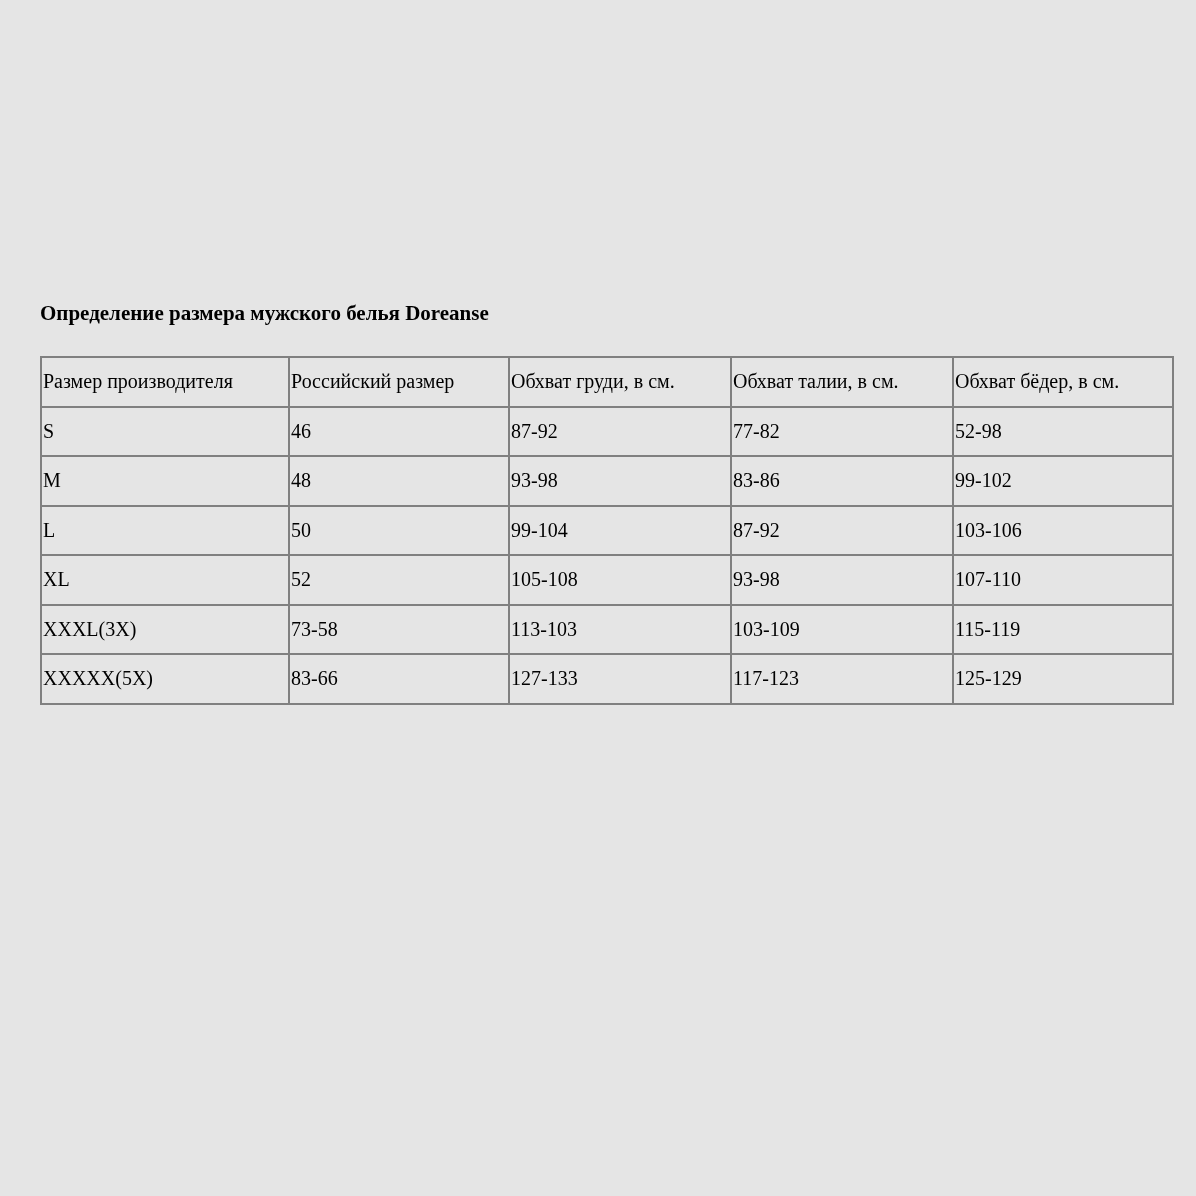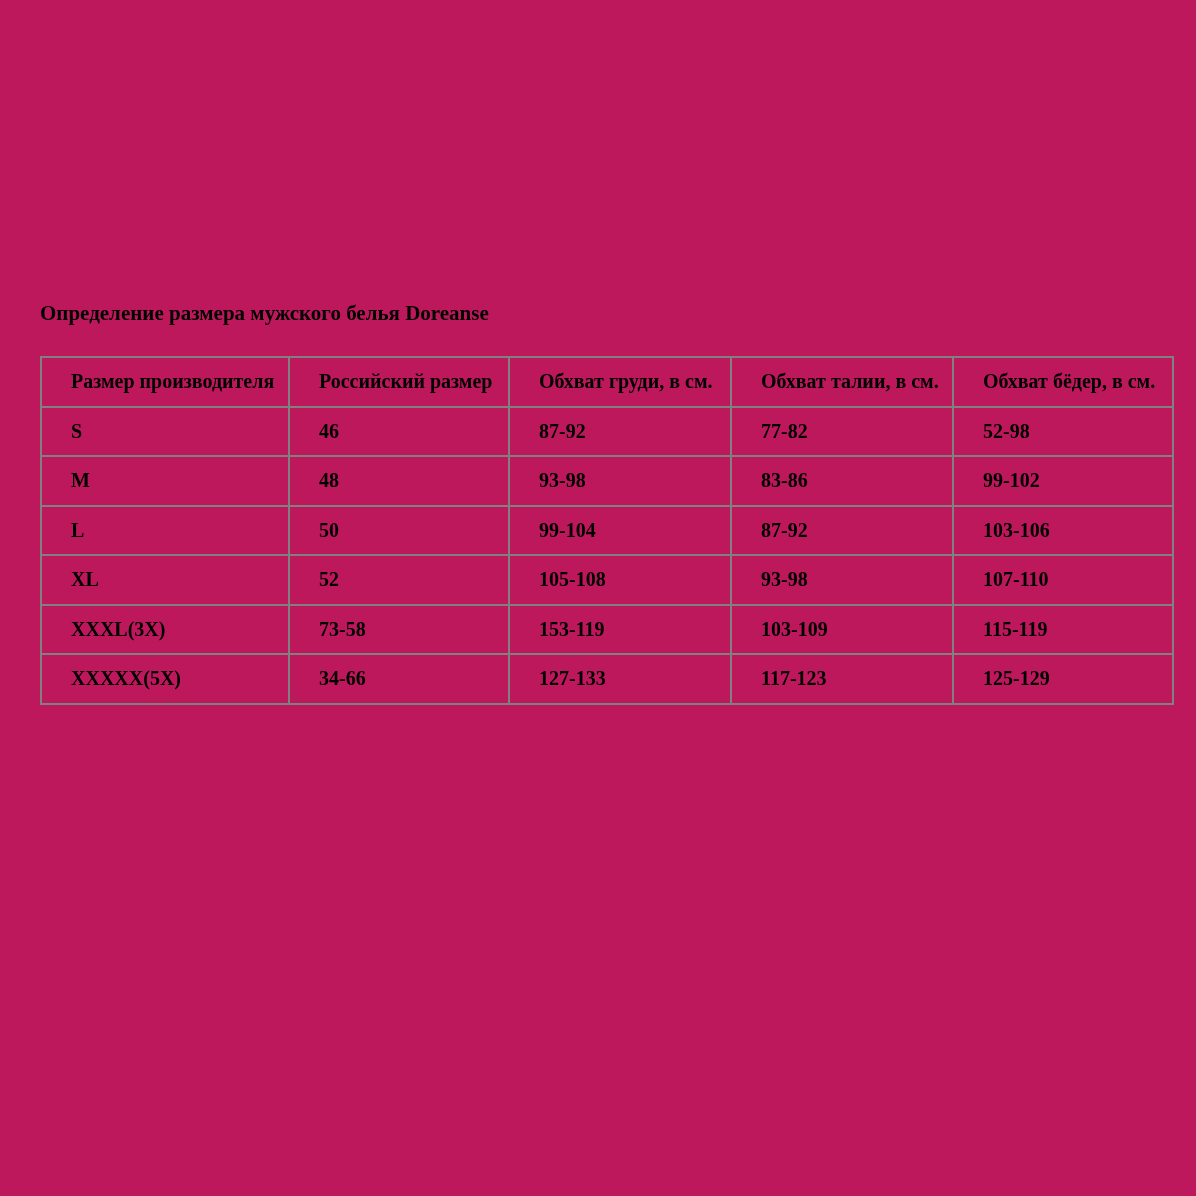--- a/index.html
+++ b/index.html
@@ -4,21 +4,21 @@
 <style>
   html, body {
     margin: 0;
     padding: 0;
     background: #ffffff;
   }
   #page {
     position: relative;
     width: 1196px;
     height: 1196px;
-    background: #be185d;
+    background: #e5e5e5;
     font-family: "Liberation Serif", serif;
     color: #000000;
     overflow: hidden;
   }
   #title {
     position: absolute;
     left: 40px;
     top: 301px;
     font-size: 21px;
     font-weight: bold;
@@ -30,24 +30,24 @@
     top: 356px;
     width: 1132px;
     border-collapse: collapse;
     table-layout: fixed;
     font-size: 20px;
   }
   #size-table th,
   #size-table td {
     border: 2px solid #808080;
     height: 47.5px;
-    padding: 0 8px 0 29px;
+    padding: 0 8px 0 1px;
     text-align: left;
     vertical-align: middle;
-    font-weight: bold;
+    font-weight: normal;
     white-space: nowrap;
     overflow: hidden;
   }
   col.c1 { width: 248px; }
   col.c2 { width: 220px; }
   col.c3 { width: 222px; }
   col.c4 { width: 222px; }
   col.c5 { width: 220px; }
 </style>
 </head>
@@ -98,26 +98,26 @@
         <tr>
           <td>XL</td>
           <td>52</td>
           <td>105-108</td>
           <td>93-98</td>
           <td>107-110</td>
         </tr>
         <tr>
           <td>XXXL(3X)</td>
           <td>73-58</td>
-          <td>153-119</td>
+          <td>113-103</td>
           <td>103-109</td>
           <td>115-119</td>
         </tr>
         <tr>
           <td>XXXXX(5X)</td>
-          <td>34-66</td>
+          <td>83-66</td>
           <td>127-133</td>
           <td>117-123</td>
           <td>125-129</td>
         </tr>
       </tbody>
   </table>
 </div>
 
 </body></html>

